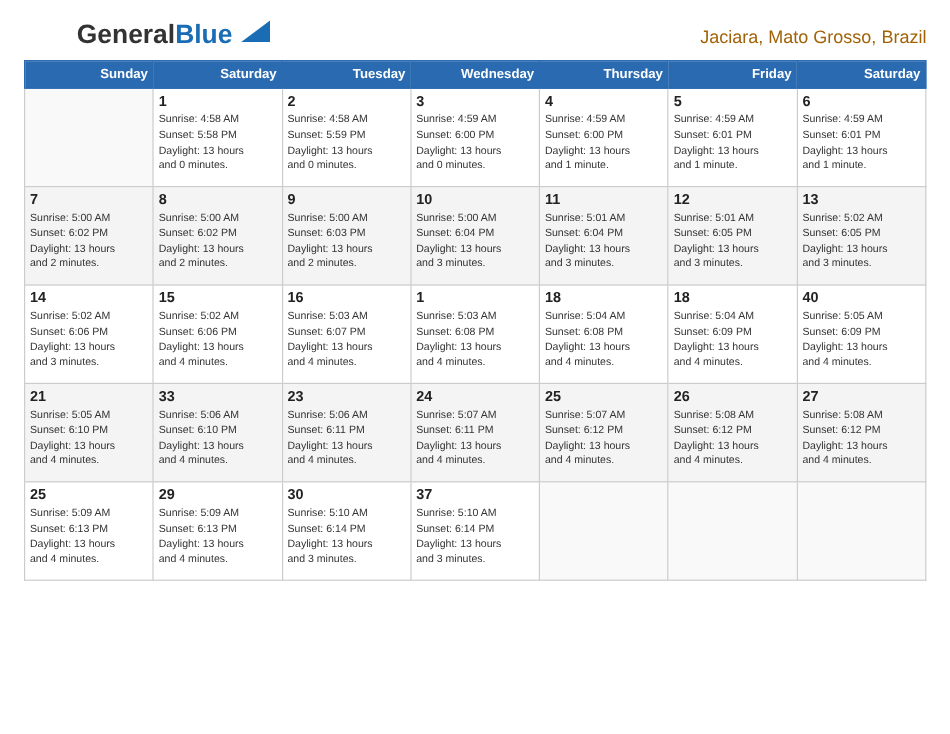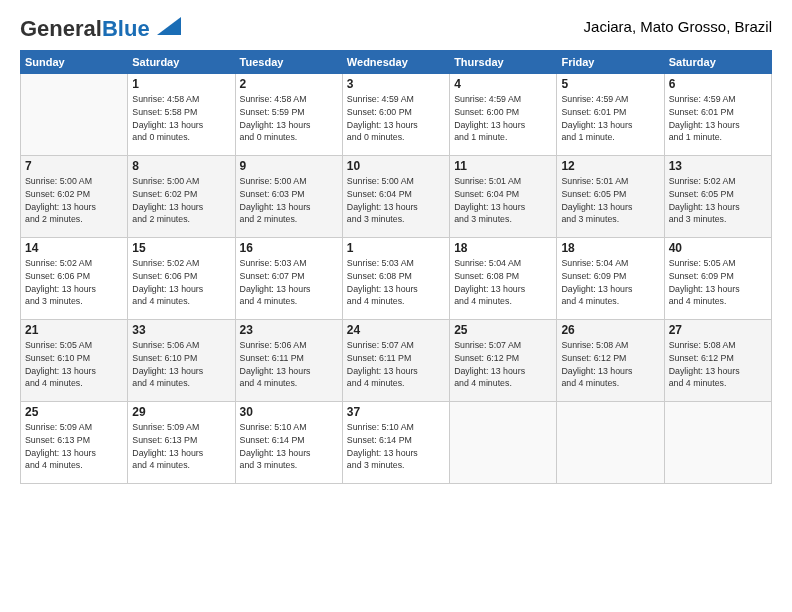--- a/index.html
+++ b/index.html
@@ -12,22 +12,23 @@
     }
     .page {
       width: 792px;
       height: 612px;
       padding: 18px 20px 14px 20px;
       background: #fff;
     }
     .header {
       display: flex;
       justify-content: space-between;
-      align-items: flex-start;
+      align-items: flex-end;
       margin-bottom: 10px;
+      margin-left: 44px;
     }
     .logo {
       display: flex;
       flex-direction: column;
       align-items: flex-start;
     }
     .logo-text {
       font-size: 22px;
       font-weight: bold;
       color: #333;
@@ -39,34 +40,34 @@
     }
     .title-block h1 {
       font-size: 32px;
       font-weight: bold;
       color: #222;
       line-height: 1.1;
     }
     .title-block h2 {
       font-size: 15px;
       font-weight: normal;
-      color: #000000;
+      color: #a16207;
     }
     .calendar {
       width: 100%;
       border-collapse: collapse;
       font-size: 9.5px;
     }
     .calendar thead th {
       background-color: #2a6ab0;
       color: #fff;
       padding: 5px 4px;
       font-size: 11px;
       font-weight: bold;
-      text-align: left;
+      text-align: right;
       border: 1px solid #2a6ab0;
     }
     .calendar tbody td {
       border: 1px solid #ccc;
       vertical-align: top;
       padding: 3px 4px;
       width: 107px;
       height: 82px;
     }
     .cell-date {

